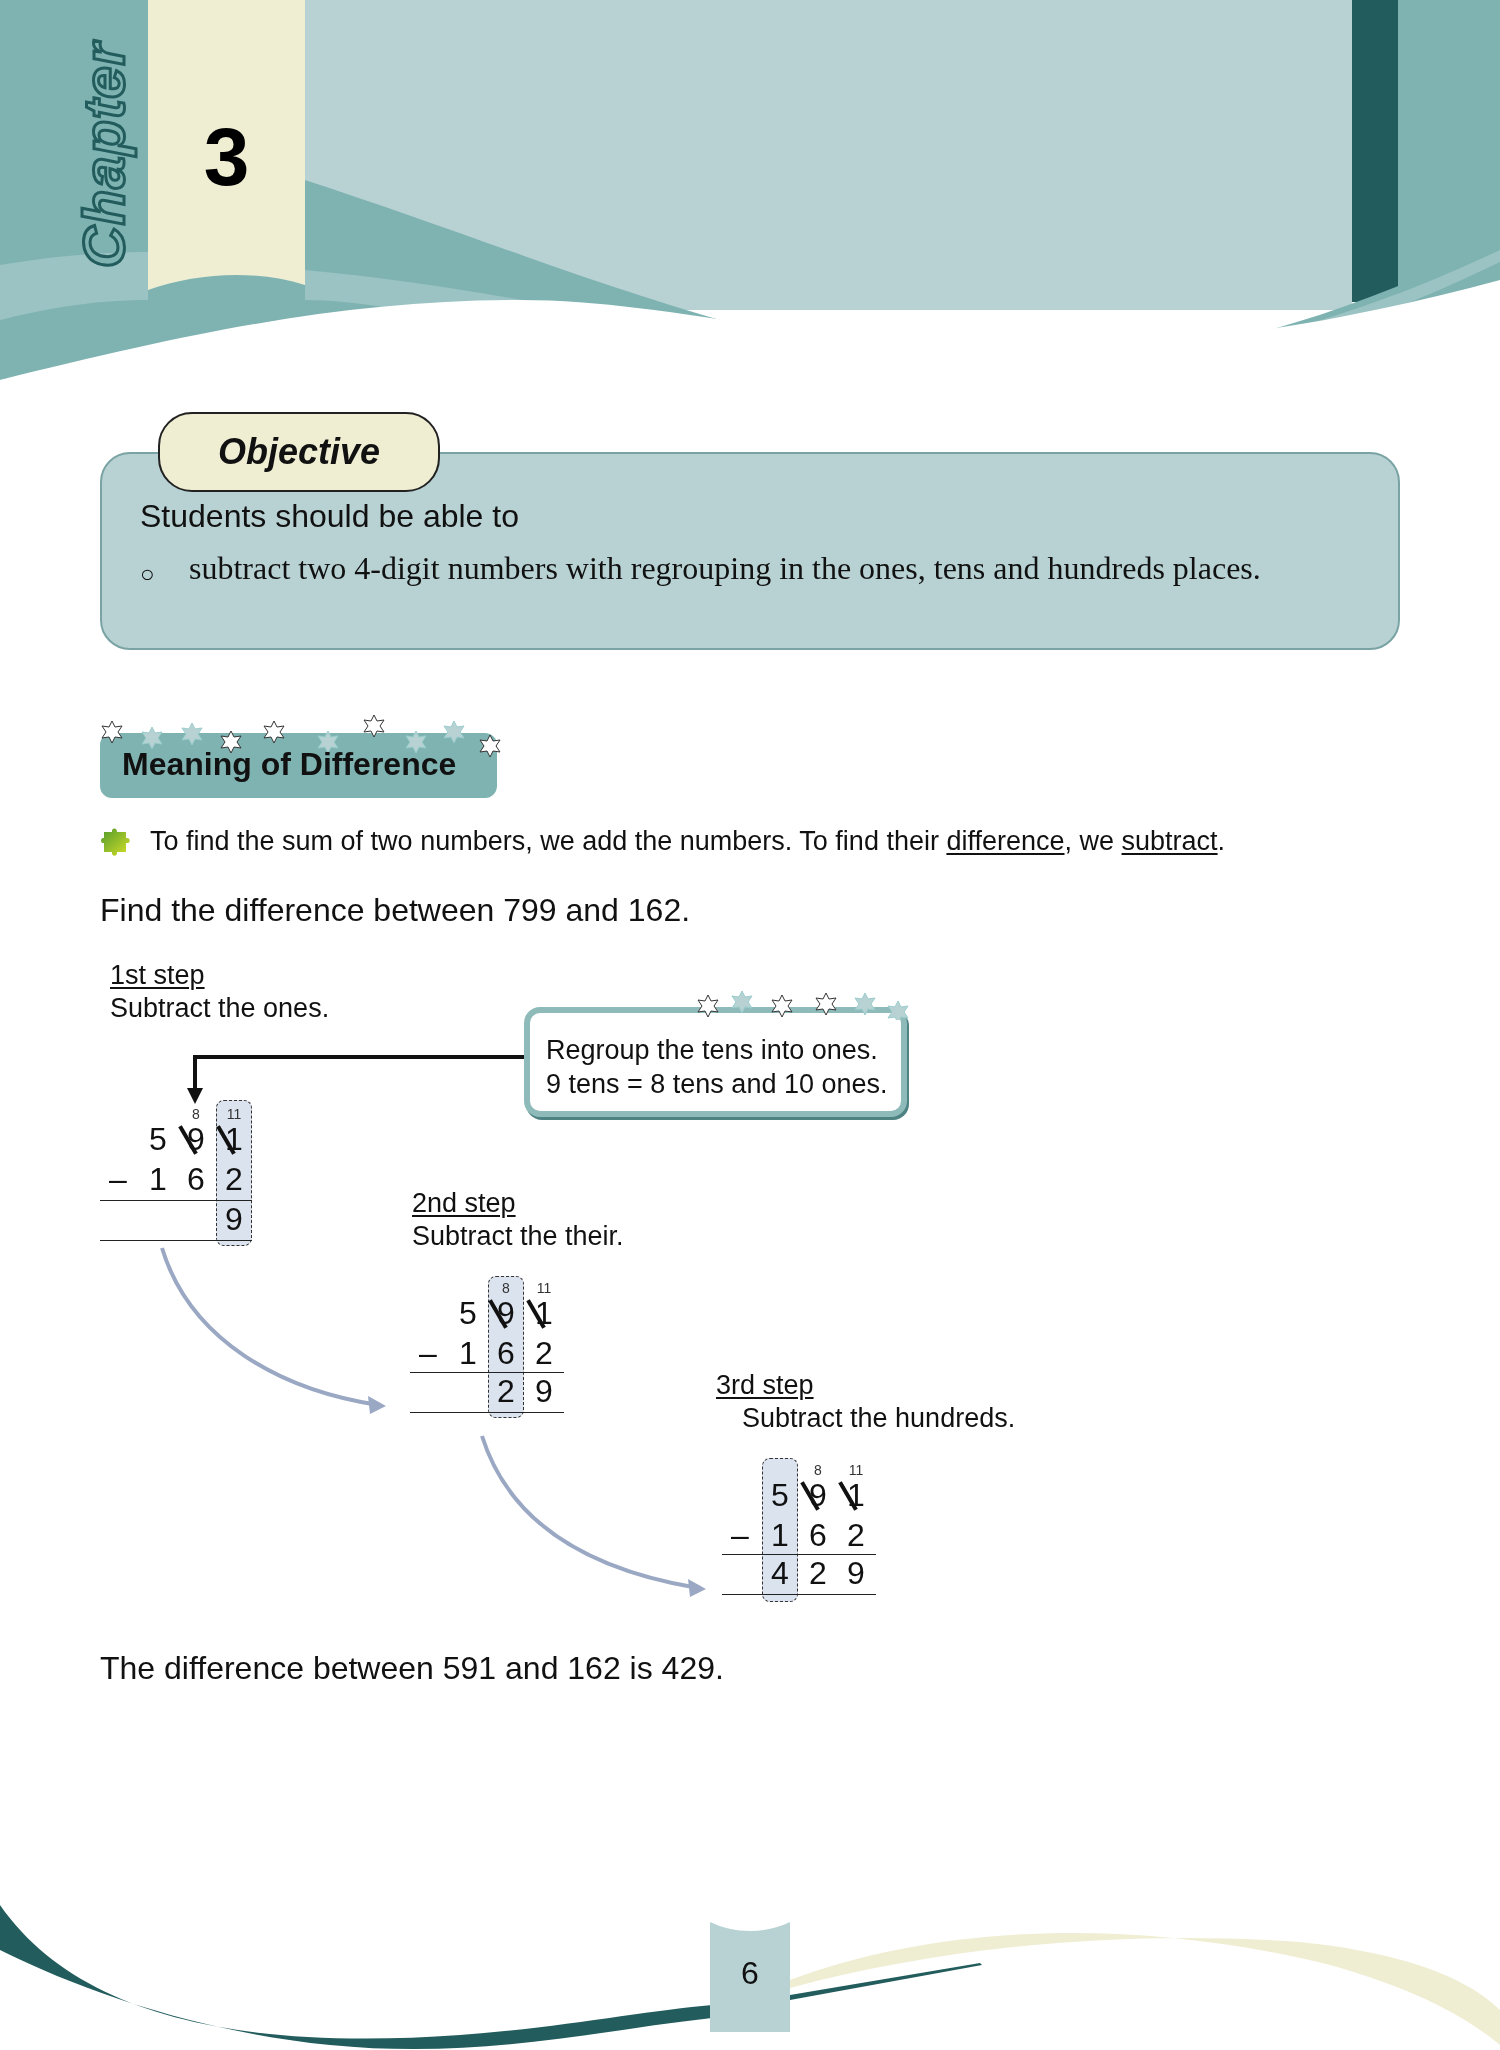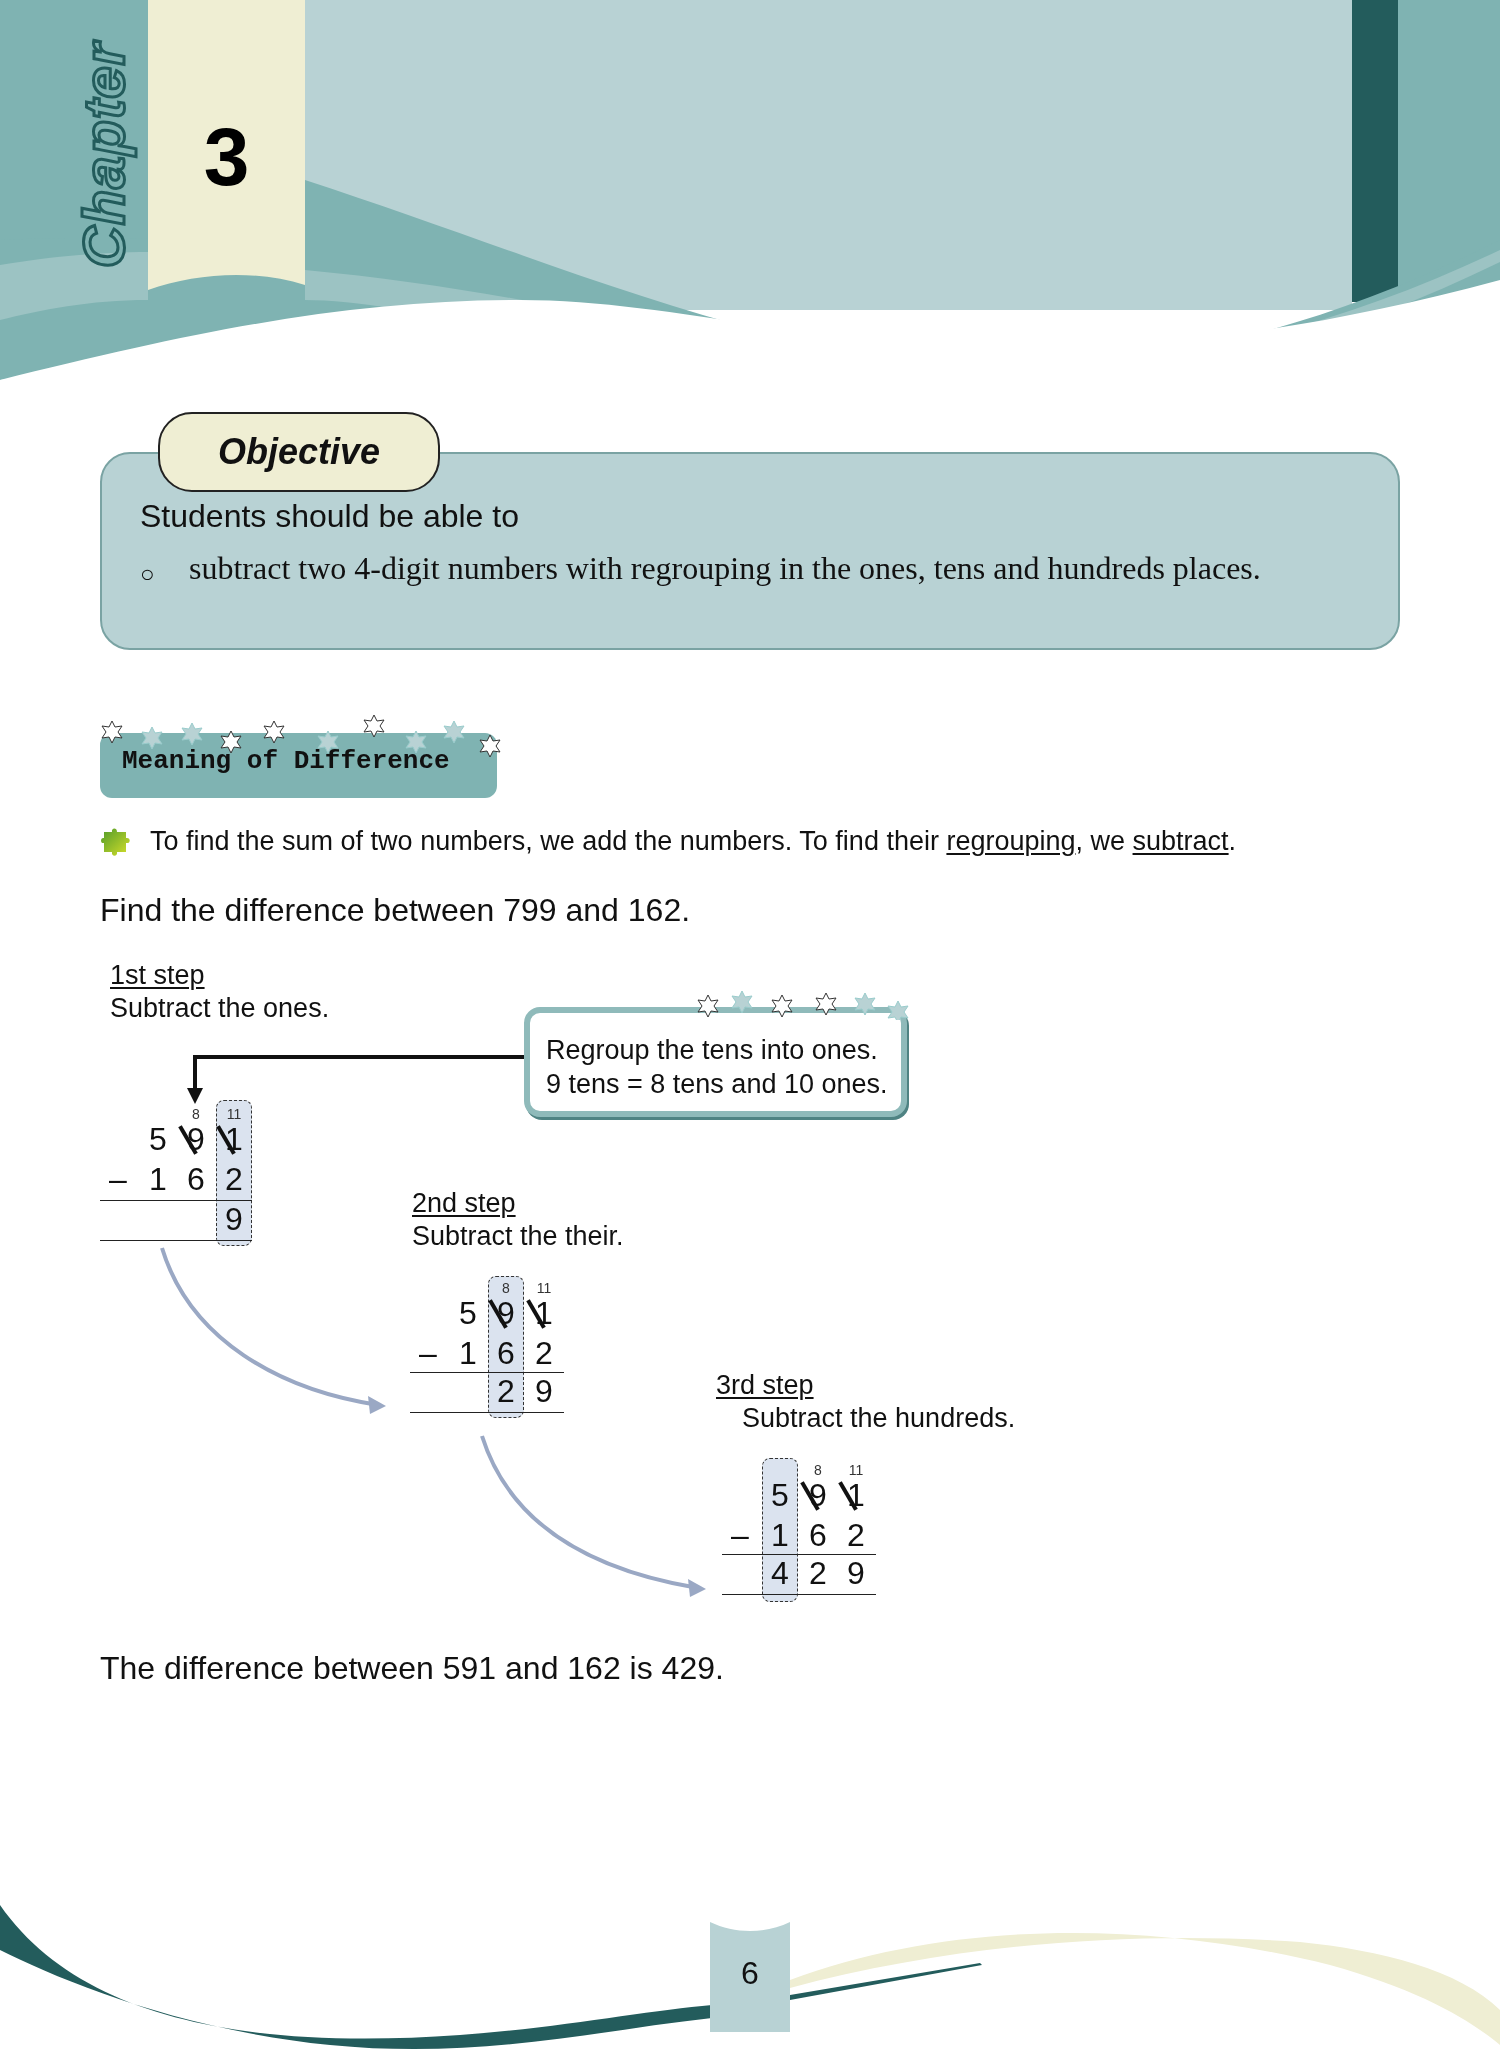--- a/index.html
+++ b/index.html
@@ -26,21 +26,21 @@
              border-radius:30px; box-sizing:border-box; }
   .obj-tab { left:158px; top:412px; width:282px; height:80px; background:#efeed3; border:2px solid #222;
              border-radius:34px; box-sizing:border-box; display:flex; align-items:center; justify-content:center;
              font-weight:bold; font-style:italic; font-size:36px; color:#111; }
   .obj-lead { left:140px; top:498px; font-size:32px; }
   .obj-bullet { left:140px; top:560px; font-size:24px; }
   .obj-text { left:189px; top:548px; width:1172px; font-size:32px; line-height:40px; text-align:justify; text-align-last:left;font-family:Liberation Serif, serif; }
 
   
   .sec-bar { left:100px; top:733px; width:397px; height:65px; background:#7fb3b2; border-radius:12px; }
-  .sec-title { left:122px; top:746px; font-size:26px; font-weight:bold; color:#111;font-family:Liberation Mono, monospace; }
+  .sec-title { left:122px; top:746px; font-size:32px; font-weight:bold; color:#111; }
 
   .intro { left:150px; top:826px; font-size:27px; color:#111; }
   .intro u { text-underline-offset:3px; }
   .question { left:100px; top:892px; font-size:32px; }
 
   .step-label { font-size:27px; text-decoration:underline; text-underline-offset:3px;text-align:right; }
   .step-desc { font-size:27px; }
 
   .callout { left:524px; top:1007px; width:383px; height:110px; border:6px solid #8fbaba; border-radius:16px;
              box-sizing:border-box; background:#fff; box-shadow:2px 3px 0 #4f8383; }
@@ -117,21 +117,21 @@
 <svg class="abs" style="left:100px;top:826px" width="36" height="32" viewBox="0 0 36 32">
   <defs>
       <linearGradient id="pg" x1="0" y1="0" x2="1" y2="1">
         <stop offset="0" stop-color="#4f9a2a"></stop>
         <stop offset="1" stop-color="#d7e02a"></stop>
       </linearGradient>
     </defs>
   <path d="M4,6 L12,6 C11,2 17,1 17,6 L26,6 L26,12 C31,11 31,18 26,17 L26,26 L17,26 C18,31 11,31 12,26 L4,26 L4,17 C0,18 0,11 4,12 Z" fill="url(#pg)"></path>
 </svg>
 <div class="abs intro">
-  <span>To find the sum of two numbers, we add the numbers. To find their </span><u>regrouping</u><span>, we </span><u>subtract</u><span>.</span>
+  <span>To find the sum of two numbers, we add the numbers. To find their </span><u>difference</u><span>, we </span><u>subtract</u><span>.</span>
 </div>
 
 <div class="abs question">Find the difference between 799 and 162.</div>
 
 <div class="abs step-label" style="left:110px;top:960px">1st step</div>
 <div class="abs step-desc" style="left:110px;top:993px">Subtract the ones.</div>
 
 <svg class="abs" style="left:180px;top:1048px" width="350" height="60" viewBox="0 0 350 60">
   <path d="M348,9 L15,9 L15,44" fill="none" stroke="#111" stroke-width="4"></path>
   <polygon points="7,40 23,40 15,56" fill="#111"></polygon>

